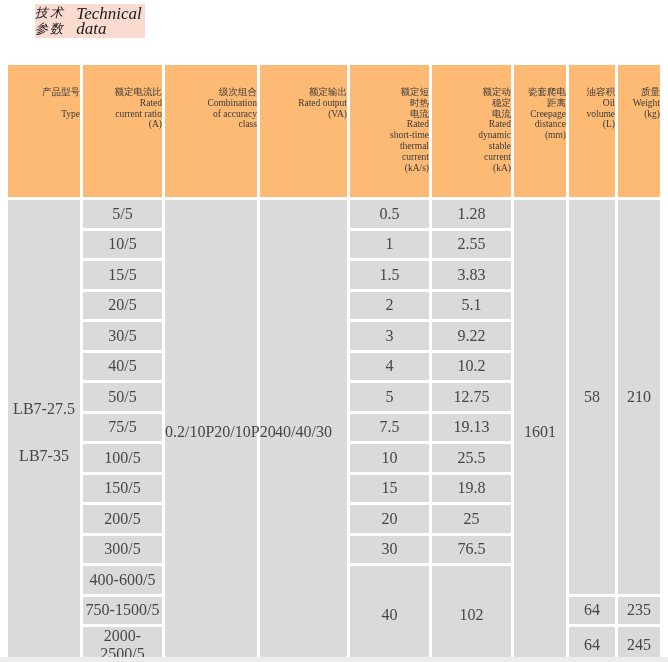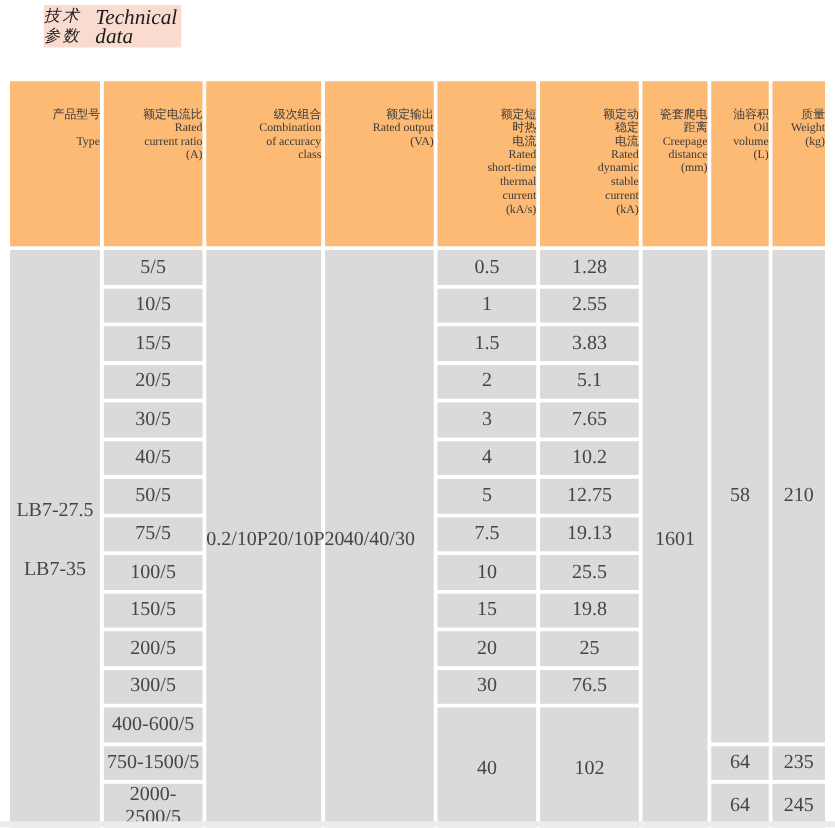--- a/index.html
+++ b/index.html
@@ -167,21 +167,21 @@
         <td>3.83</td>
       </tr>
       <tr>
         <td>20/5</td>
         <td>2</td>
         <td>5.1</td>
       </tr>
       <tr>
         <td>30/5</td>
         <td>3</td>
-        <td>7.65</td>
+        <td>9.22</td>
       </tr>
       <tr>
         <td>40/5</td>
         <td>4</td>
         <td>10.2</td>
       </tr>
       <tr>
         <td>50/5</td>
         <td>5</td>
         <td>12.75</td>

